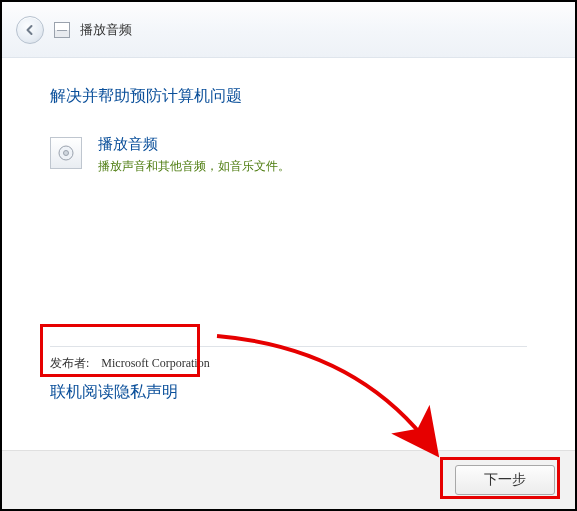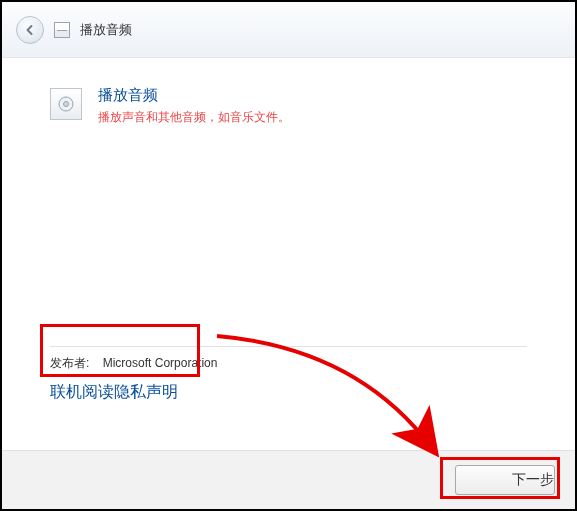--- a/index.html
+++ b/index.html
@@ -74,21 +74,21 @@
       justify-content: center;
       margin-top: 2px;
     }
     .section-title {
       color: #0a4f9a;
       font-size: 15px;
       margin-bottom: 4px;
       font-weight: normal;
     }
     .section-desc {
-      color: #ef4444;
+      color: #4d7c0f;
       font-size: 12px;
     }
     .lower-block {
       position: absolute;
       left: 48px;
       top: 342px;
       right: 48px;
     }
     .checkbox-row {
       display: flex;
@@ -107,20 +107,21 @@
     }
     .divider {
       border: none;
       border-top: 1px solid #dfe3e8;
       margin: 2px 0 8px 0;
     }
     .publisher-row {
       color: #333;
       font-size: 12px;
       margin-bottom: 10px;
+      font-family: Liberation Serif, serif;
     }
     .privacy-link {
       color: #0a4f9a;
       font-size: 16px;
       cursor: pointer;
     }
     .footer {
       position: absolute;
       left: 0; right: 0; bottom: 0;
       height: 59px;
@@ -138,21 +139,21 @@
     .next-btn {
       min-width: 100px;
       height: 30px;
       background: linear-gradient(to bottom, #fdfdfd, #ececec);
       border: 1px solid #a8a8a8;
       border-radius: 3px;
       font-size: 14px;
       color: #333;
       display: flex;
       align-items: center;
-      justify-content: flex-end;
+      justify-content: center;
       cursor: pointer;
       font-family: inherit;
     }
     
     .annot {
       position: absolute;
       border: 3px solid #e60000;
       pointer-events: none;
     }
     .annot-checkbox {
@@ -178,20 +179,21 @@
   <div class="back-btn">
     <svg width="14" height="14" viewBox="0 0 14 14">
       <path d="M8.5 3 L4.5 7 L8.5 11" stroke="#6f7b8a" stroke-width="2" fill="none" stroke-linecap="round" stroke-linejoin="round"></path>
     </svg>
   </div>
   <div class="title-icon"></div>
   <div class="title-text">播放音频</div>
 </div>
 
 <div class="content">
+  <h2 class="page-heading">解决并帮助预防计算机问题</h2>
 
   <div class="section">
     <div class="audio-icon">
       <svg width="18" height="18" viewBox="0 0 18 18">
         <circle cx="9" cy="9" r="7" fill="#eef2f7" stroke="#9aa2ad"></circle>
         <circle cx="9" cy="9" r="2.5" fill="#cfd6de" stroke="#9aa2ad"></circle>
       </svg>
     </div>
     <div>
       <h3 class="section-title">播放音频</h3>

